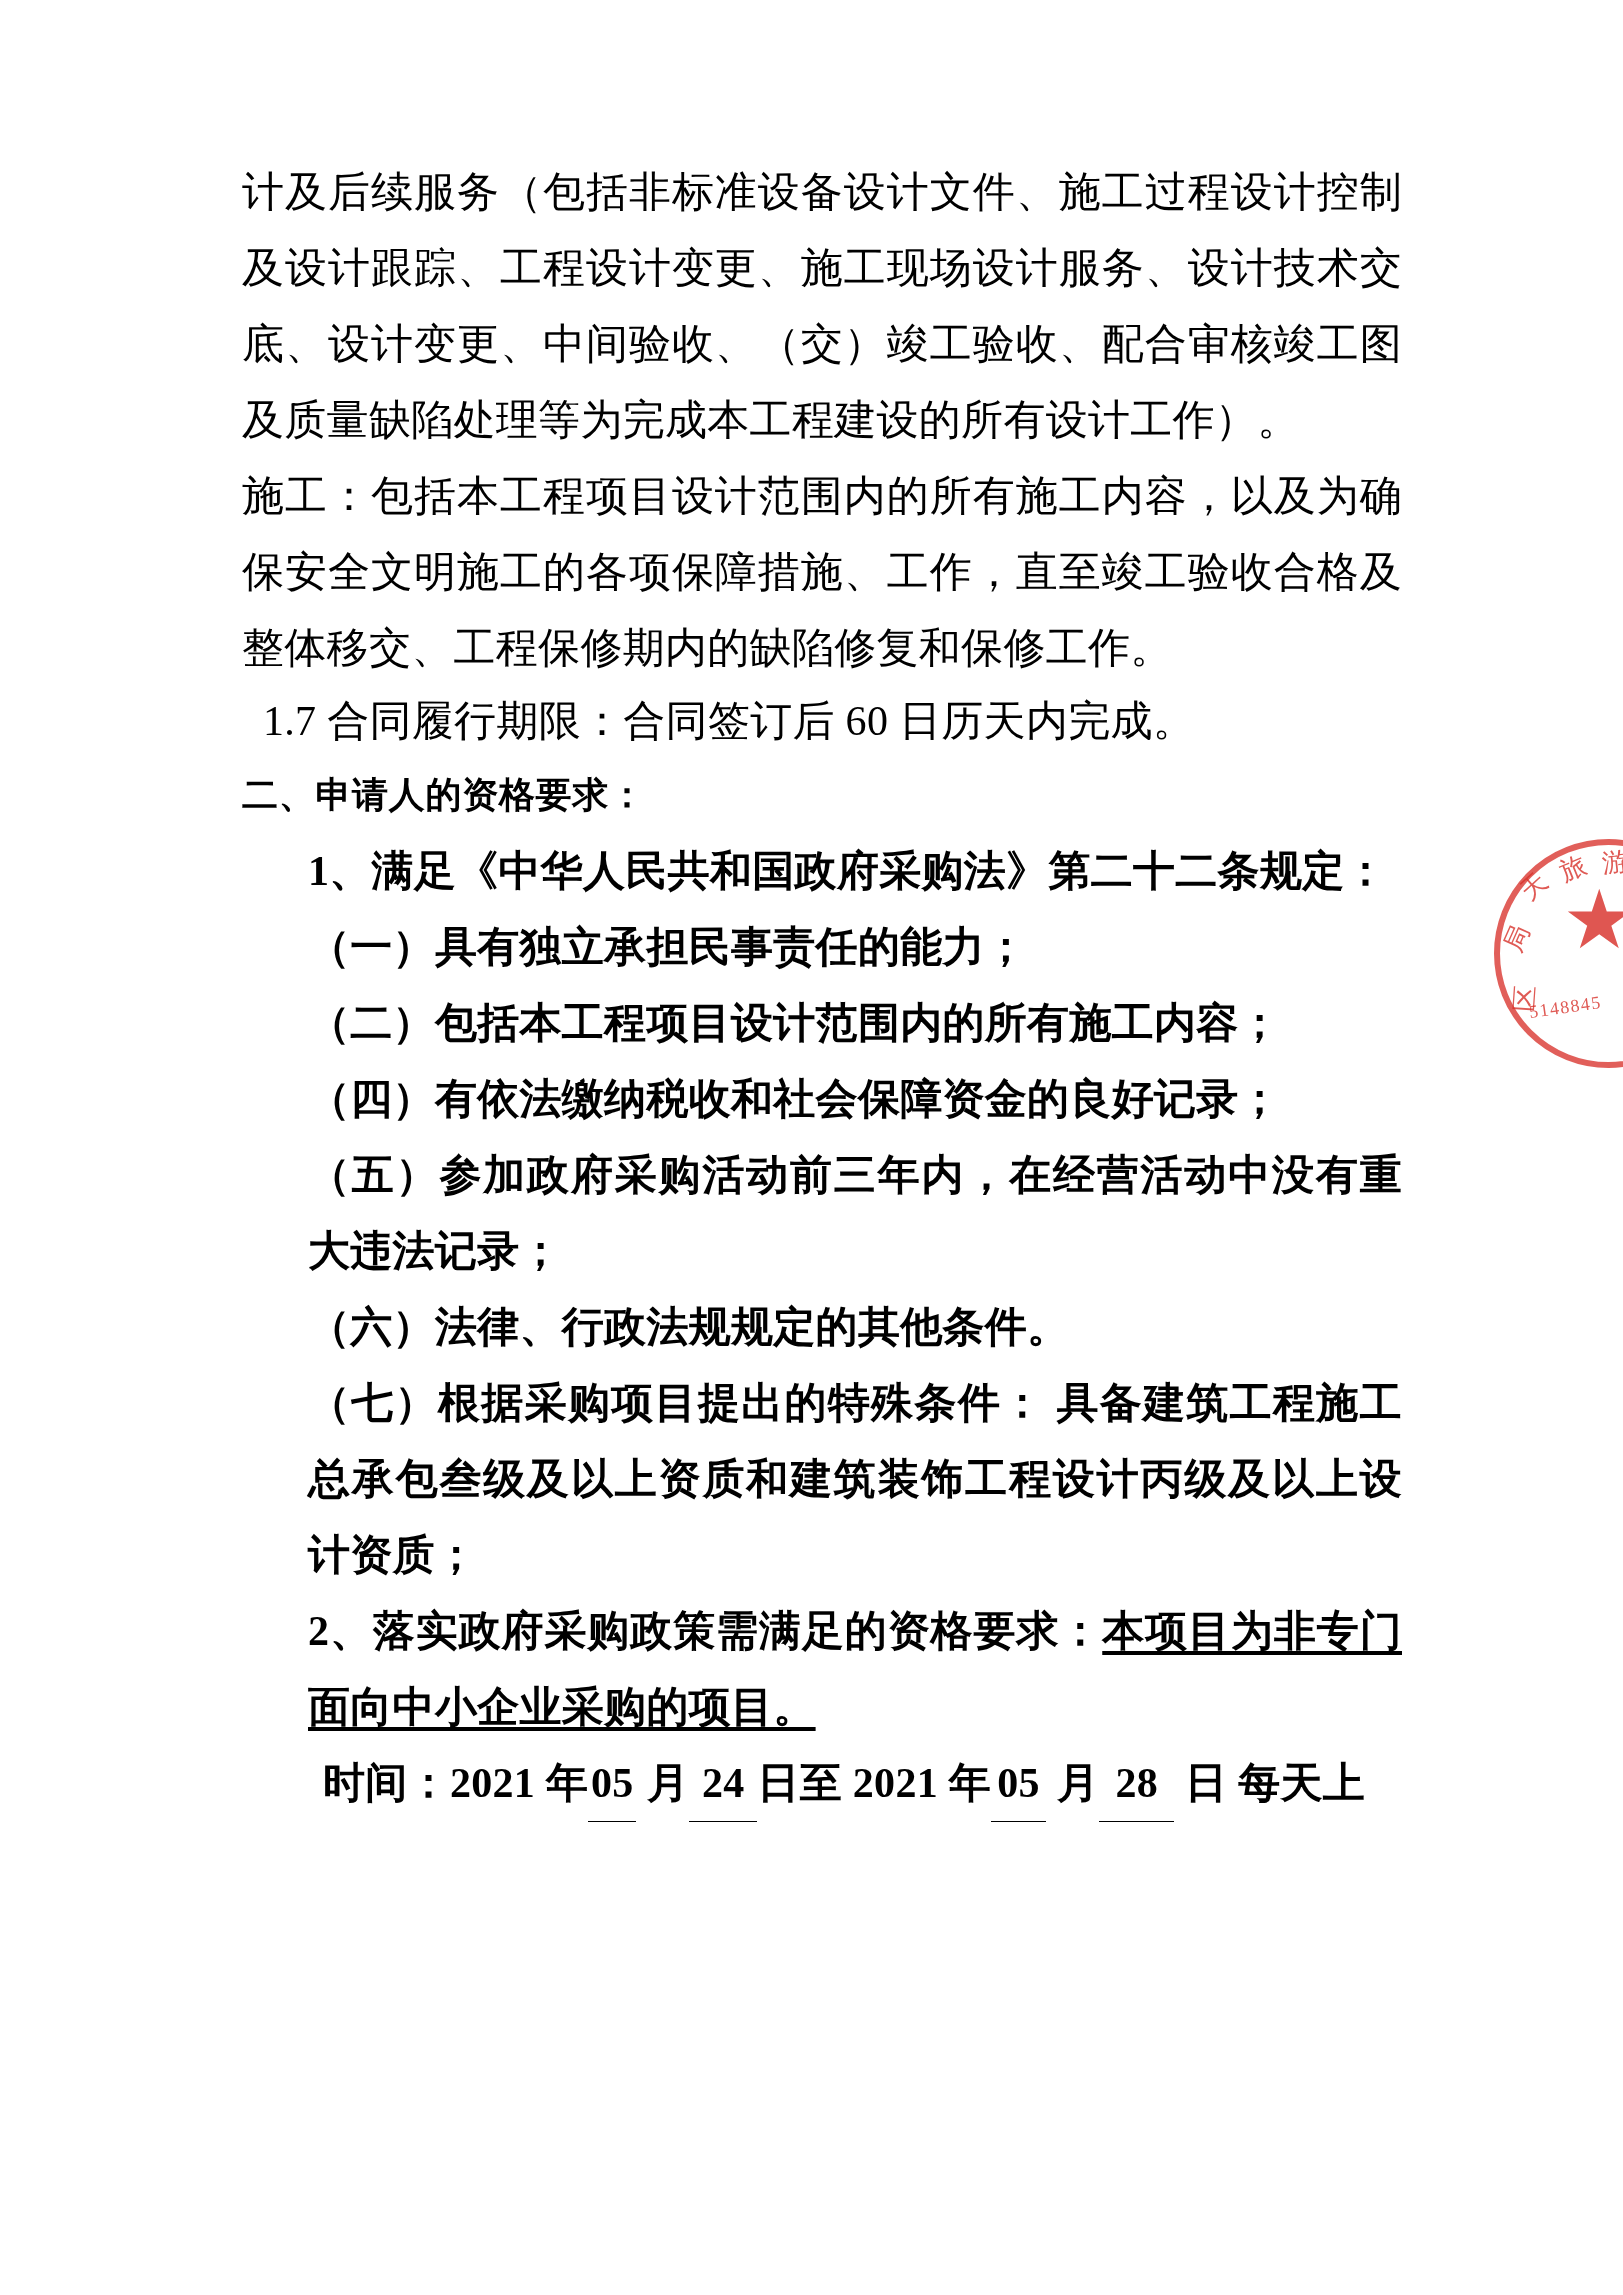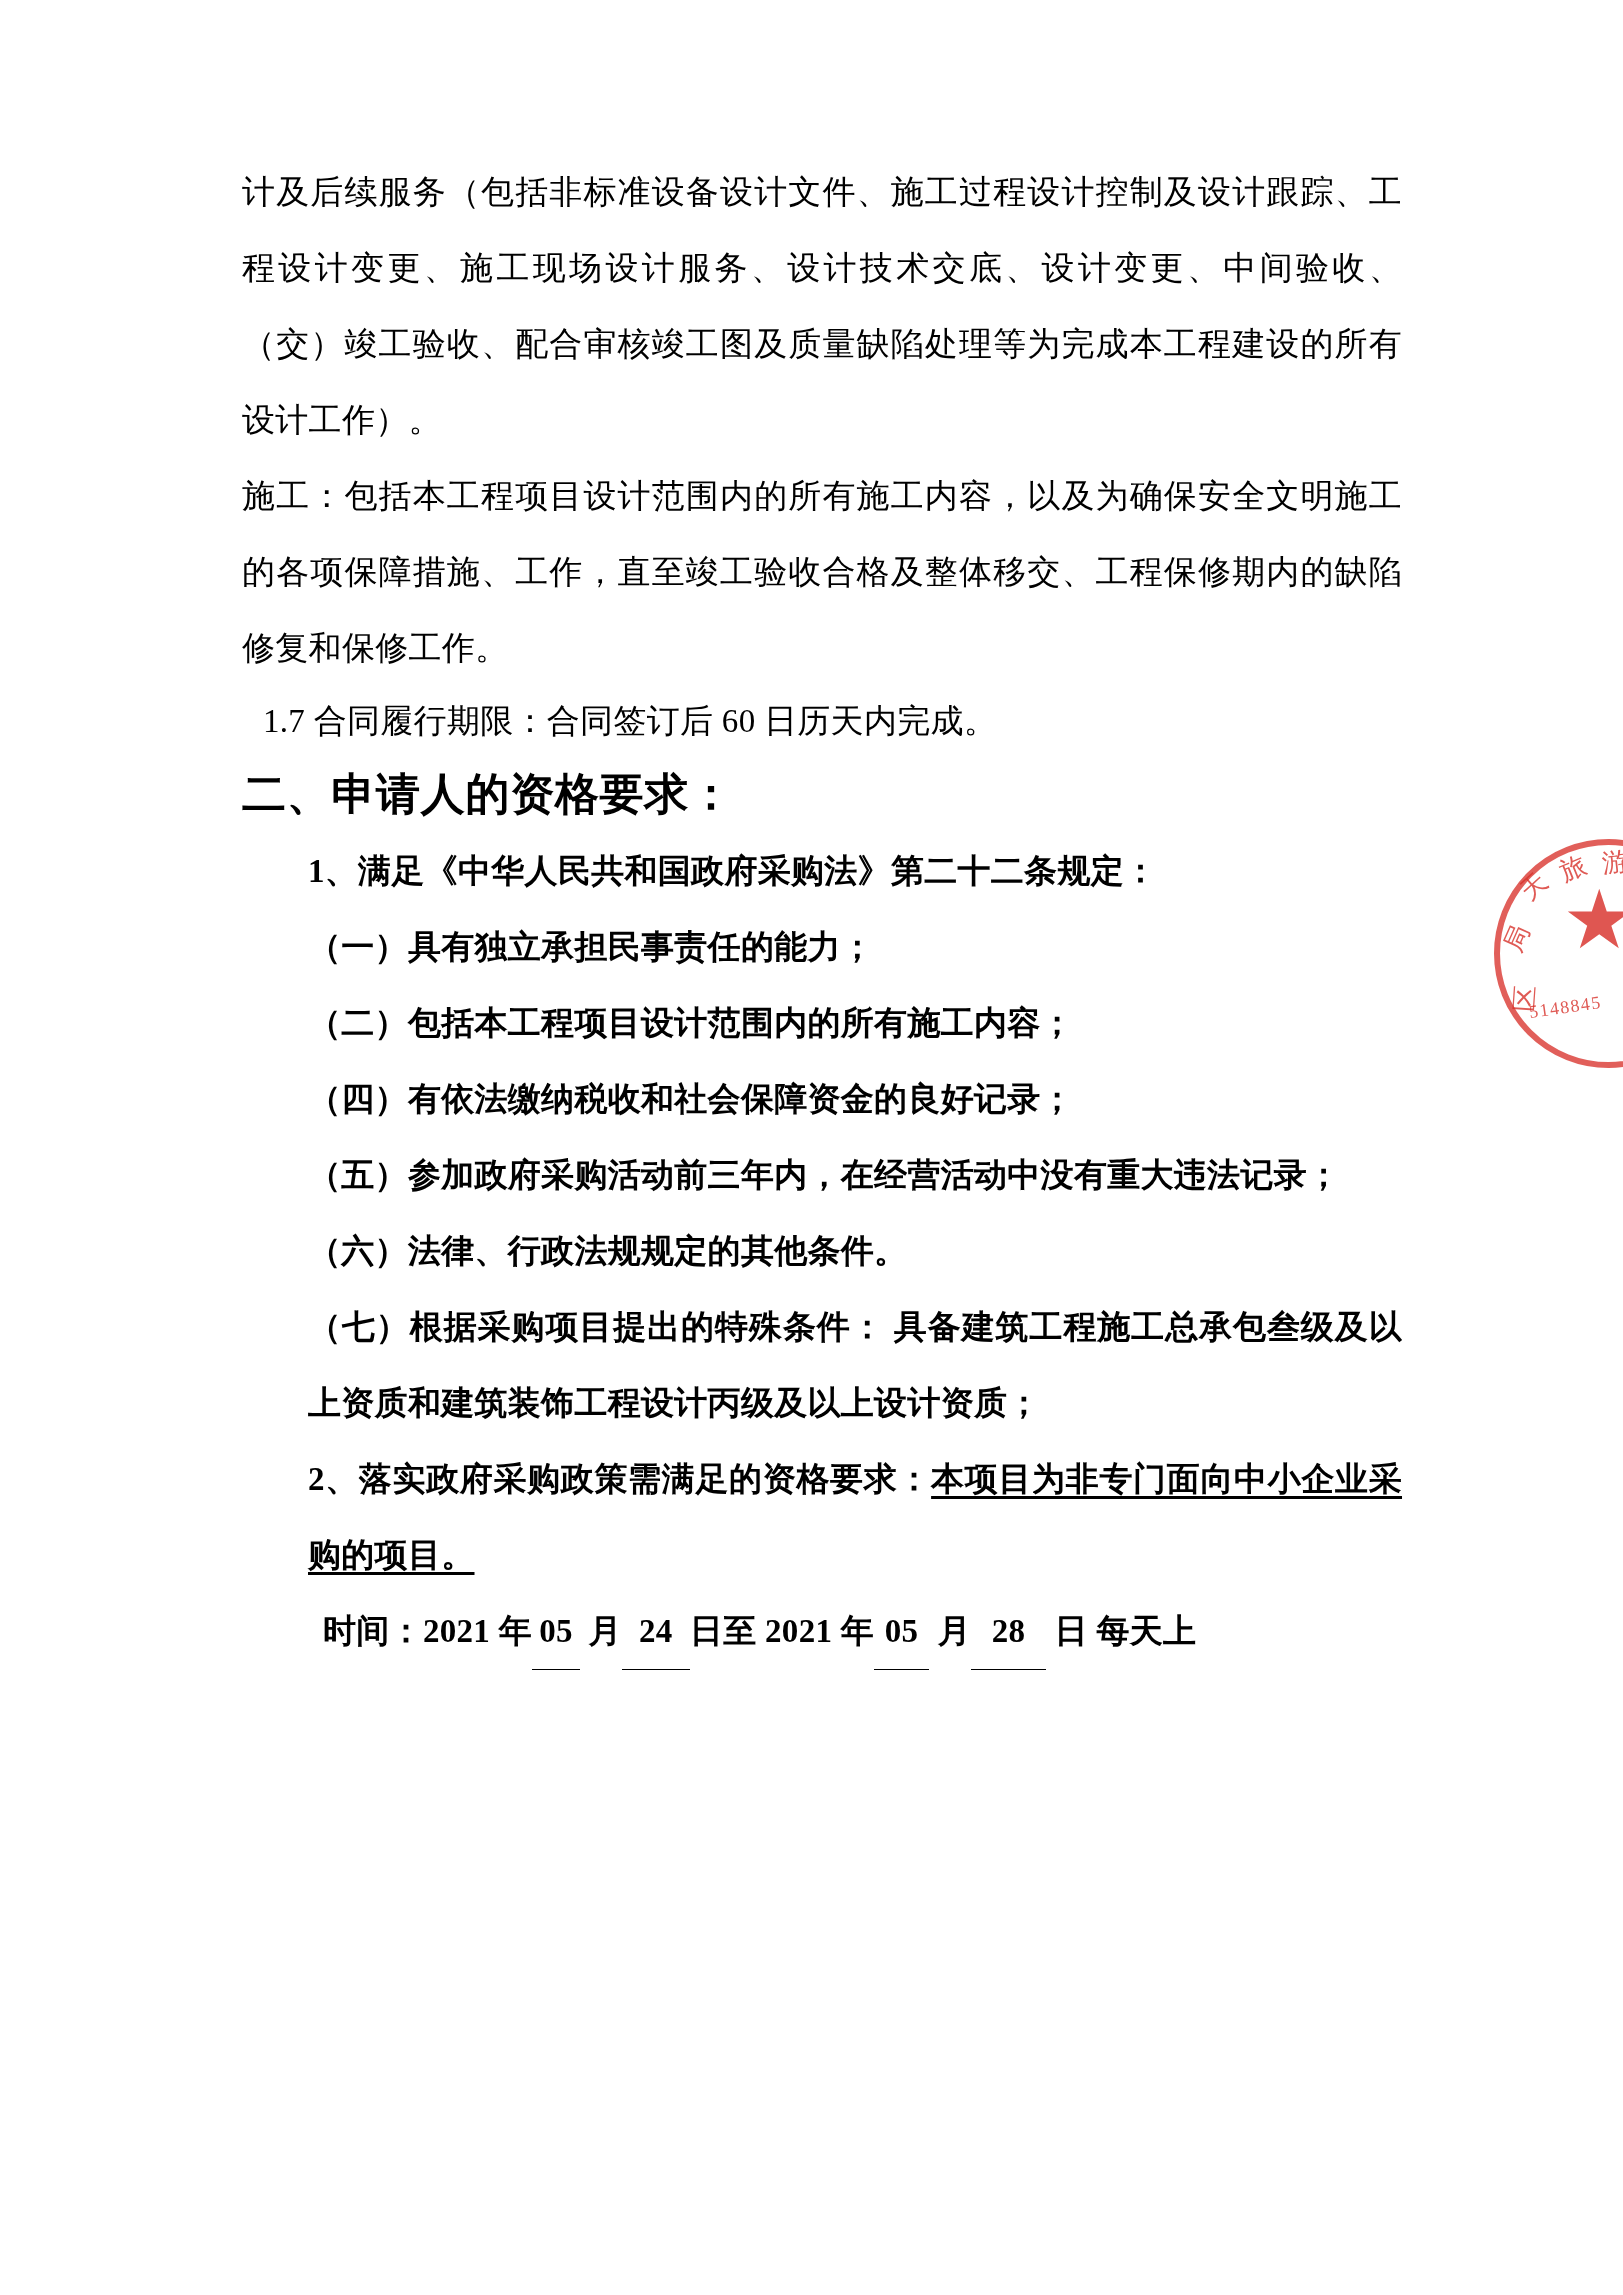--- a/index.html
+++ b/index.html
@@ -23,32 +23,32 @@
     background: #ffffff;
   }
   .content {
     position: absolute;
     left: 242px;
     top: 154px;
     width: 1160px;
   }
   p {
     margin: 0;
-    font-size: 33px;
+    font-size: 42px;
     line-height: 76px;
     letter-spacing: 0.3px;
     text-align: justify;
     text-justify: inter-ideograph;
   }
   .para {
     margin-bottom: 0px;
   }
   .sect-head {
     font-weight: bold;
-    font-size: 44px;
+    font-size: 36px;
     line-height: 76px;
     letter-spacing: 0.7px;
   }
   .sub {
     padding-left: 66px;
     font-weight: bold;
   }
   .tight {
     line-height: 71px;
     margin-left: 21px;

